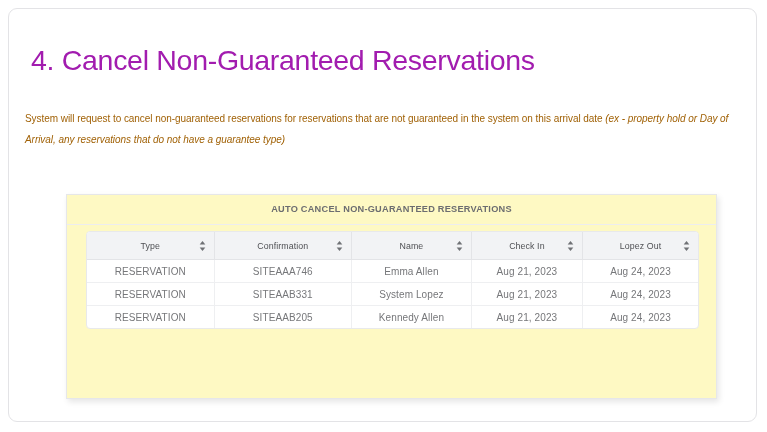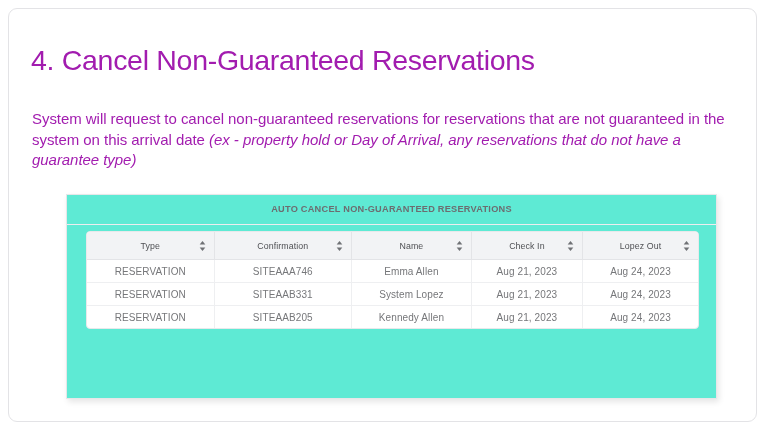--- a/index.html
+++ b/index.html
@@ -37,41 +37,41 @@
     line-height: 1.2;
     font-weight: 400;
     letter-spacing: -0.3px;
     color: #a21caf;
     white-space: nowrap;
   }
 
   
   .slide-body {
     position: absolute;
-    left: 23px;
+    left: 16px;
     top: 100px;
     width: 718px;
-    font-size: 15px;
+    font-size: 10px;
     line-height: 20.5px;
-    color: #a21caf;
+    color: #a16207;
     letter-spacing: -0.05px;
   }
   .slide-body .em {
     font-style: italic;
   }
 
   
   .card {
     position: absolute;
     left: 57px;
     top: 185px;
     width: 651px;
     height: 205px;
     box-sizing: border-box;
-    background: #5eead4;
+    background: #fef9c3;
     border: 1px solid #e6e7e9;
     box-shadow: 2px 3px 6px rgba(0,0,0,0.10);
   }
 
   .card-title {
     position: absolute;
     left: 0;
     right: 0;
     top: 9px;
     text-align: center;

